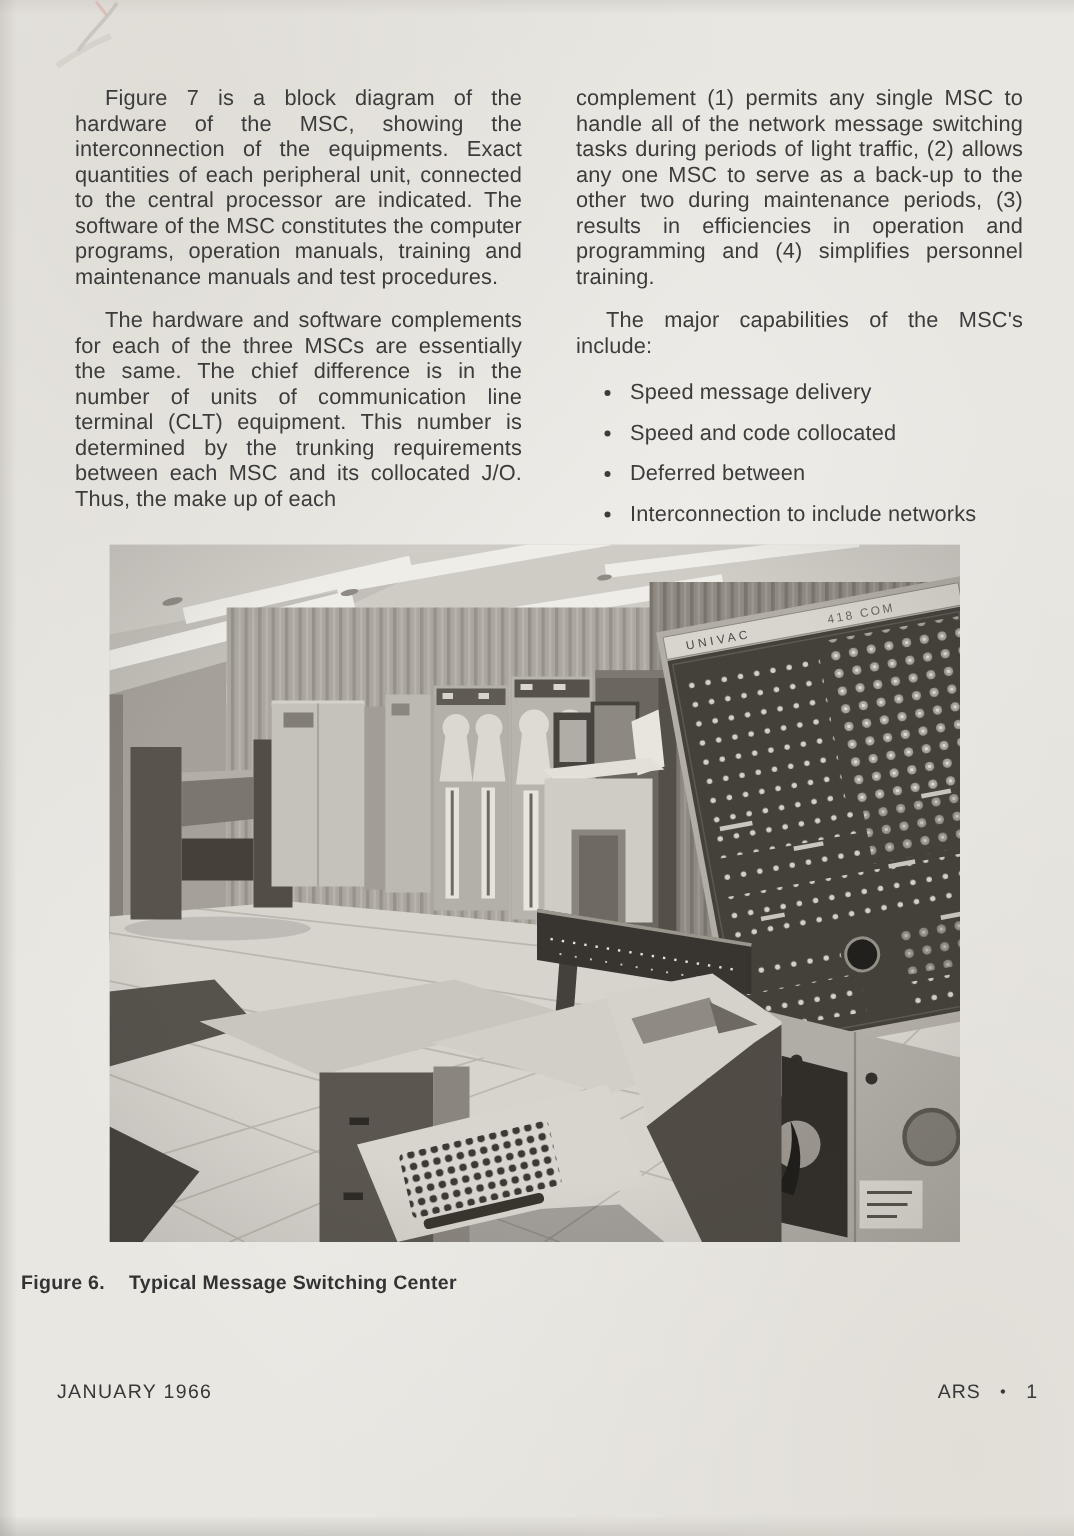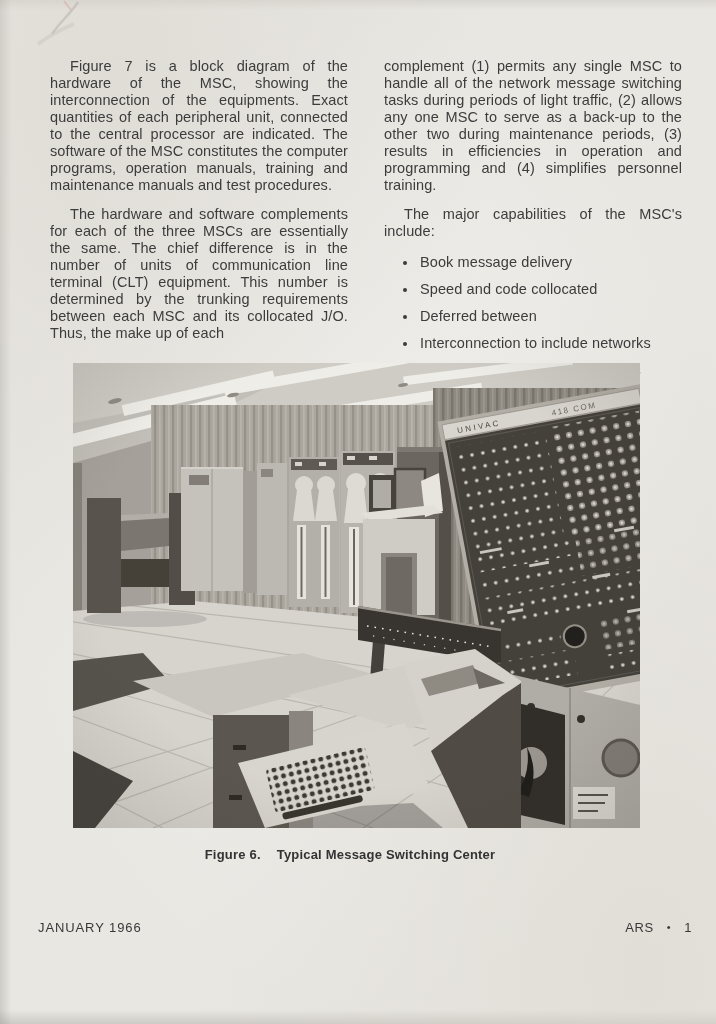--- a/index.html
+++ b/index.html
@@ -19,21 +19,21 @@
   .cols{position:absolute;top:46px;left:38px;width:654px;}
   .col{position:absolute;top:0;width:322px;text-align:justify;
        font-size:14.5px;line-height:17px;letter-spacing:.1px;color:#3c3c3c;}
   .col-left{left:0;}
   .col-right{left:334px;}
   .col p{margin:12px;}
   .indent{text-indent:20px;}
   ul.caps{margin:6px 0 0 0;padding:0 0 0 46px;list-style:disc outside;}
   ul.caps li{margin:0 0 6px 0;line-height:21px;padding-left:2px;}
   .photo{position:absolute;left:73px;top:363px;width:567px;height:465px;margin:0;}
-  .caption{position:absolute;top:847px;left:0;width:700px;text-align:center;
+  .caption{position:absolute;top:847px;left:14px;width:700px;
            font-weight:bold;font-size:13px;letter-spacing:.2px;color:#333;}
   .caption .cap-label{margin-right:16px;}
   .footer{position:absolute;top:920px;left:38px;right:24px;
           font-weight:normal;font-size:13px;letter-spacing:.9px;color:#383838;}
   .footer .f-right{position:absolute;right:0;top:0;letter-spacing:.6px;}
   .footer .dot{display:inline-block;margin:0 13px;font-size:11px;vertical-align:1px;}
 </style>
 </head>
 <body>
 
@@ -47,21 +47,21 @@
 
   <div class="cols">
     <div class="col col-left">
       <p class="indent">Figure 7 is a block diagram of the hardware of the MSC, showing the interconnection of the equipments. Exact quantities of each peripheral unit, connected to the central processor are indicated. The software of the MSC constitutes the computer programs, operation manuals, training and maintenance manuals and test procedures.</p>
       <p class="indent">The hardware and software complements for each of the three MSCs are essentially the same. The chief difference is in the number of units of communication line terminal (CLT) equipment. This number is determined by the trunking requirements between each MSC and its collocated J/O. Thus, the make up of each</p>
     </div>
     <div class="col col-right">
       <p>complement (1) permits any single MSC to handle all of the network message switching tasks during periods of light traffic, (2) allows any one MSC to serve as a back-up to the other two during maintenance periods, (3) results in efficiencies in operation and programming and (4) simplifies personnel training.</p>
       <p class="indent">The major capabilities of the MSC's include:</p>
       <ul class="caps">
-        <li>Book message delivery</li>
+        <li>Speed message delivery</li>
         <li>Speed and code collocated</li>
         <li>Deferred between</li>
         <li>Interconnection to include networks</li>
         <li>Message accounting and analysis</li>
       </ul>
     </div>
   </div>
 
   <figure class="photo">
     <svg width="567" height="465" viewBox="0 0 567 465">

